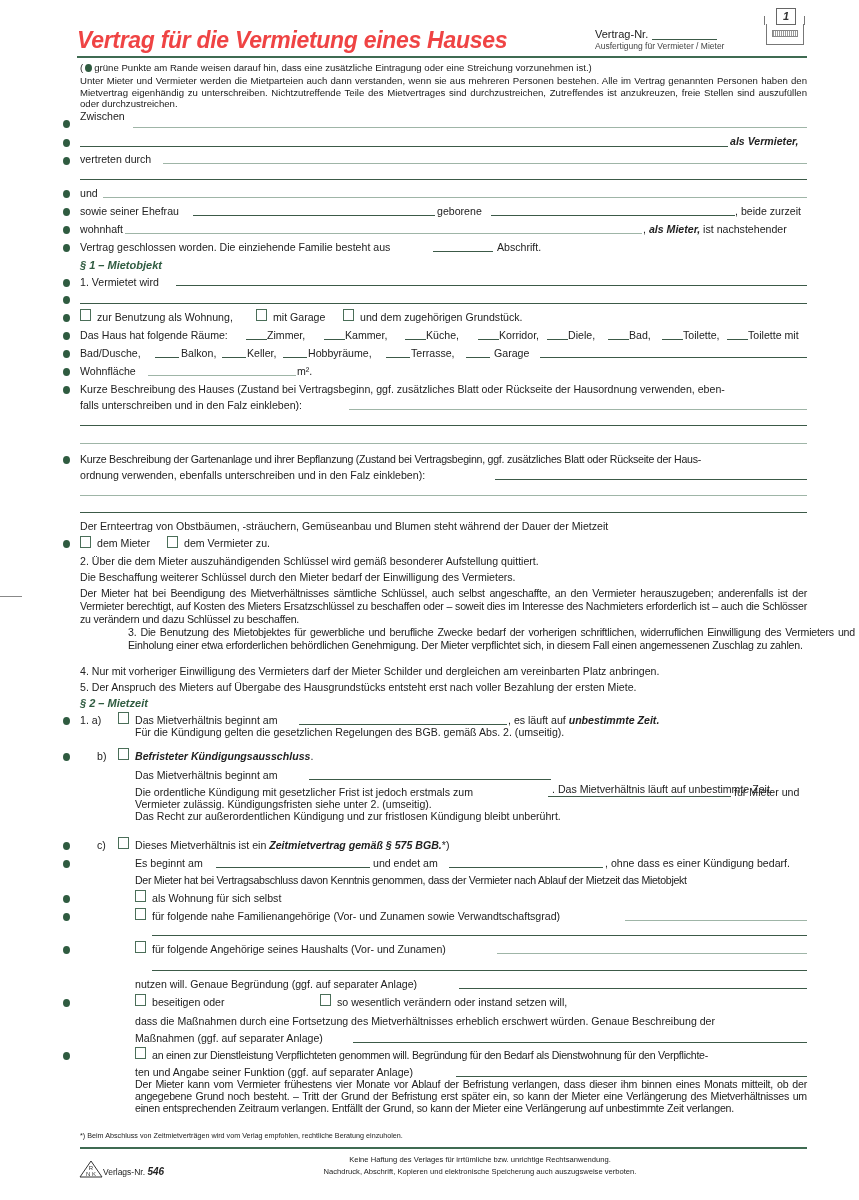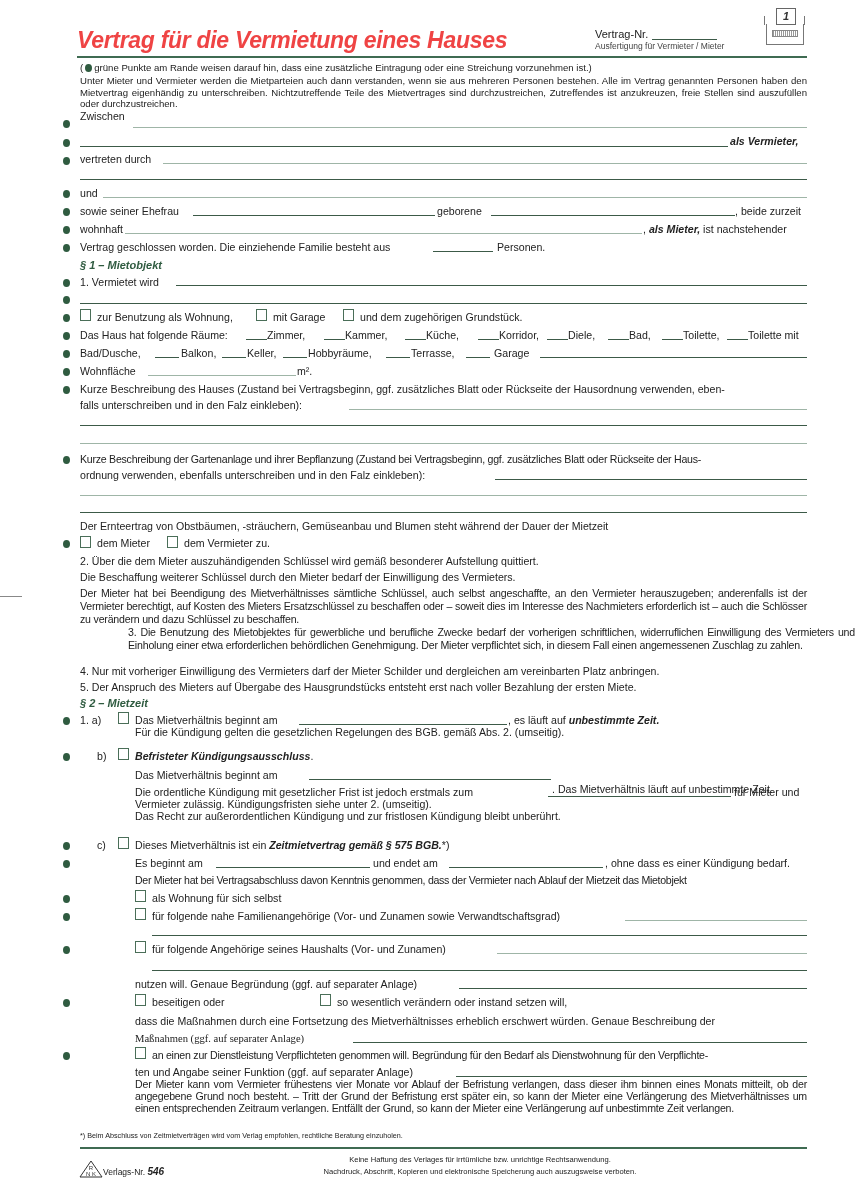--- a/index.html
+++ b/index.html
@@ -79,21 +79,21 @@
   <div class="dot" style="top:226px;"></div>
   <div class="abs fs" style="left:80px;top:223px;">wohnhaft</div>
   <div class="line l" style="left:125px;top:233px;width:517px;"></div>
   <div class="abs fs" style="left:643px;top:223px;">
     <span>,</span> <span class="b">als Mieter,</span> <span>ist nachstehender</span>
   </div>
 
   <div class="dot" style="top:244px;"></div>
   <div class="abs fs" style="left:80px;top:241px;">Vertrag geschlossen worden. Die einziehende Familie besteht aus</div>
   <div class="line" style="left:433px;top:251px;width:60px;"></div>
-  <div class="abs fs" style="left:497px;top:241px;">Personen.</div>
+  <div class="abs fs" style="left:497px;top:241px;">Abschrift.</div>
 
   <div class="abs sec" style="left:80px;top:259px;">§ 1 – Mietobjekt</div>
 
   <div class="dot" style="top:279px;"></div>
   <div class="abs fs" style="left:80px;top:276px;">1.  Vermietet wird</div>
   <div class="line" style="left:176px;top:285px;width:631px;"></div>
   <div class="dot" style="top:296px;"></div>
   <div class="line" style="left:80px;top:303px;width:727px;"></div>
 
   <div class="dot" style="top:314px;"></div>
@@ -234,21 +234,21 @@
   <div class="abs fs" style="left:135px;top:978px;">nutzen will. Genaue Begründung (ggf. auf separater Anlage)</div>
   <div class="line" style="left:459px;top:988px;width:348px;"></div>
 
   <div class="dot" style="top:999px;"></div>
   <div class="box" style="left:135px;top:994px;"></div>
   <div class="abs fs" style="left:152px;top:996px;">beseitigen oder</div>
   <div class="box" style="left:320px;top:994px;"></div>
   <div class="abs fs" style="left:337px;top:996px;">so wesentlich verändern oder instand setzen will,</div>
 
   <div class="abs fs" style="left:135px;top:1015px;">dass die Maßnahmen durch eine Fortsetzung des Mietverhältnisses erheblich erschwert würden. Genaue Beschreibung der</div>
-  <div class="abs fs" style="left:135px;top:1032px;font-family:Liberation Serif, serif;">Maßnahmen (ggf. auf separater Anlage)</div>
+  <div class="abs fs" style="left:135px;top:1032px;">Maßnahmen (ggf. auf separater Anlage)</div>
   <div class="line" style="left:353px;top:1042px;width:454px;"></div>
 
   <div class="dot" style="top:1052px;"></div>
   <div class="box" style="left:135px;top:1047px;"></div>
   <div class="abs fs" style="left:152px;top:1049px;letter-spacing:-0.25px;">an einen zur Dienstleistung Verpflichteten genommen will. Begründung für den Bedarf als Dienstwohnung für den Verpflichte-</div>
   <div class="abs fs" style="left:135px;top:1066px;">ten und Angabe seiner Funktion (ggf. auf separater Anlage)</div>
   <div class="line" style="left:456px;top:1076px;width:351px;"></div>
 
   <div class="abs fs just" style="left:135px;top:1078px;width:672px;line-height:12px;letter-spacing:-0.2px;">Der Mieter kann vom Vermieter frühestens vier Monate vor Ablauf der Befristung verlangen, dass dieser ihm binnen eines Monats mitteilt, ob der angegebene Grund noch besteht. – Tritt der Grund der Befristung erst später ein, so kann der Mieter eine Verlängerung des Mietverhältnisses um einen entsprechenden Zeitraum verlangen. Entfällt der Grund, so kann der Mieter eine Verlängerung auf unbestimmte Zeit verlangen.</div>
 

